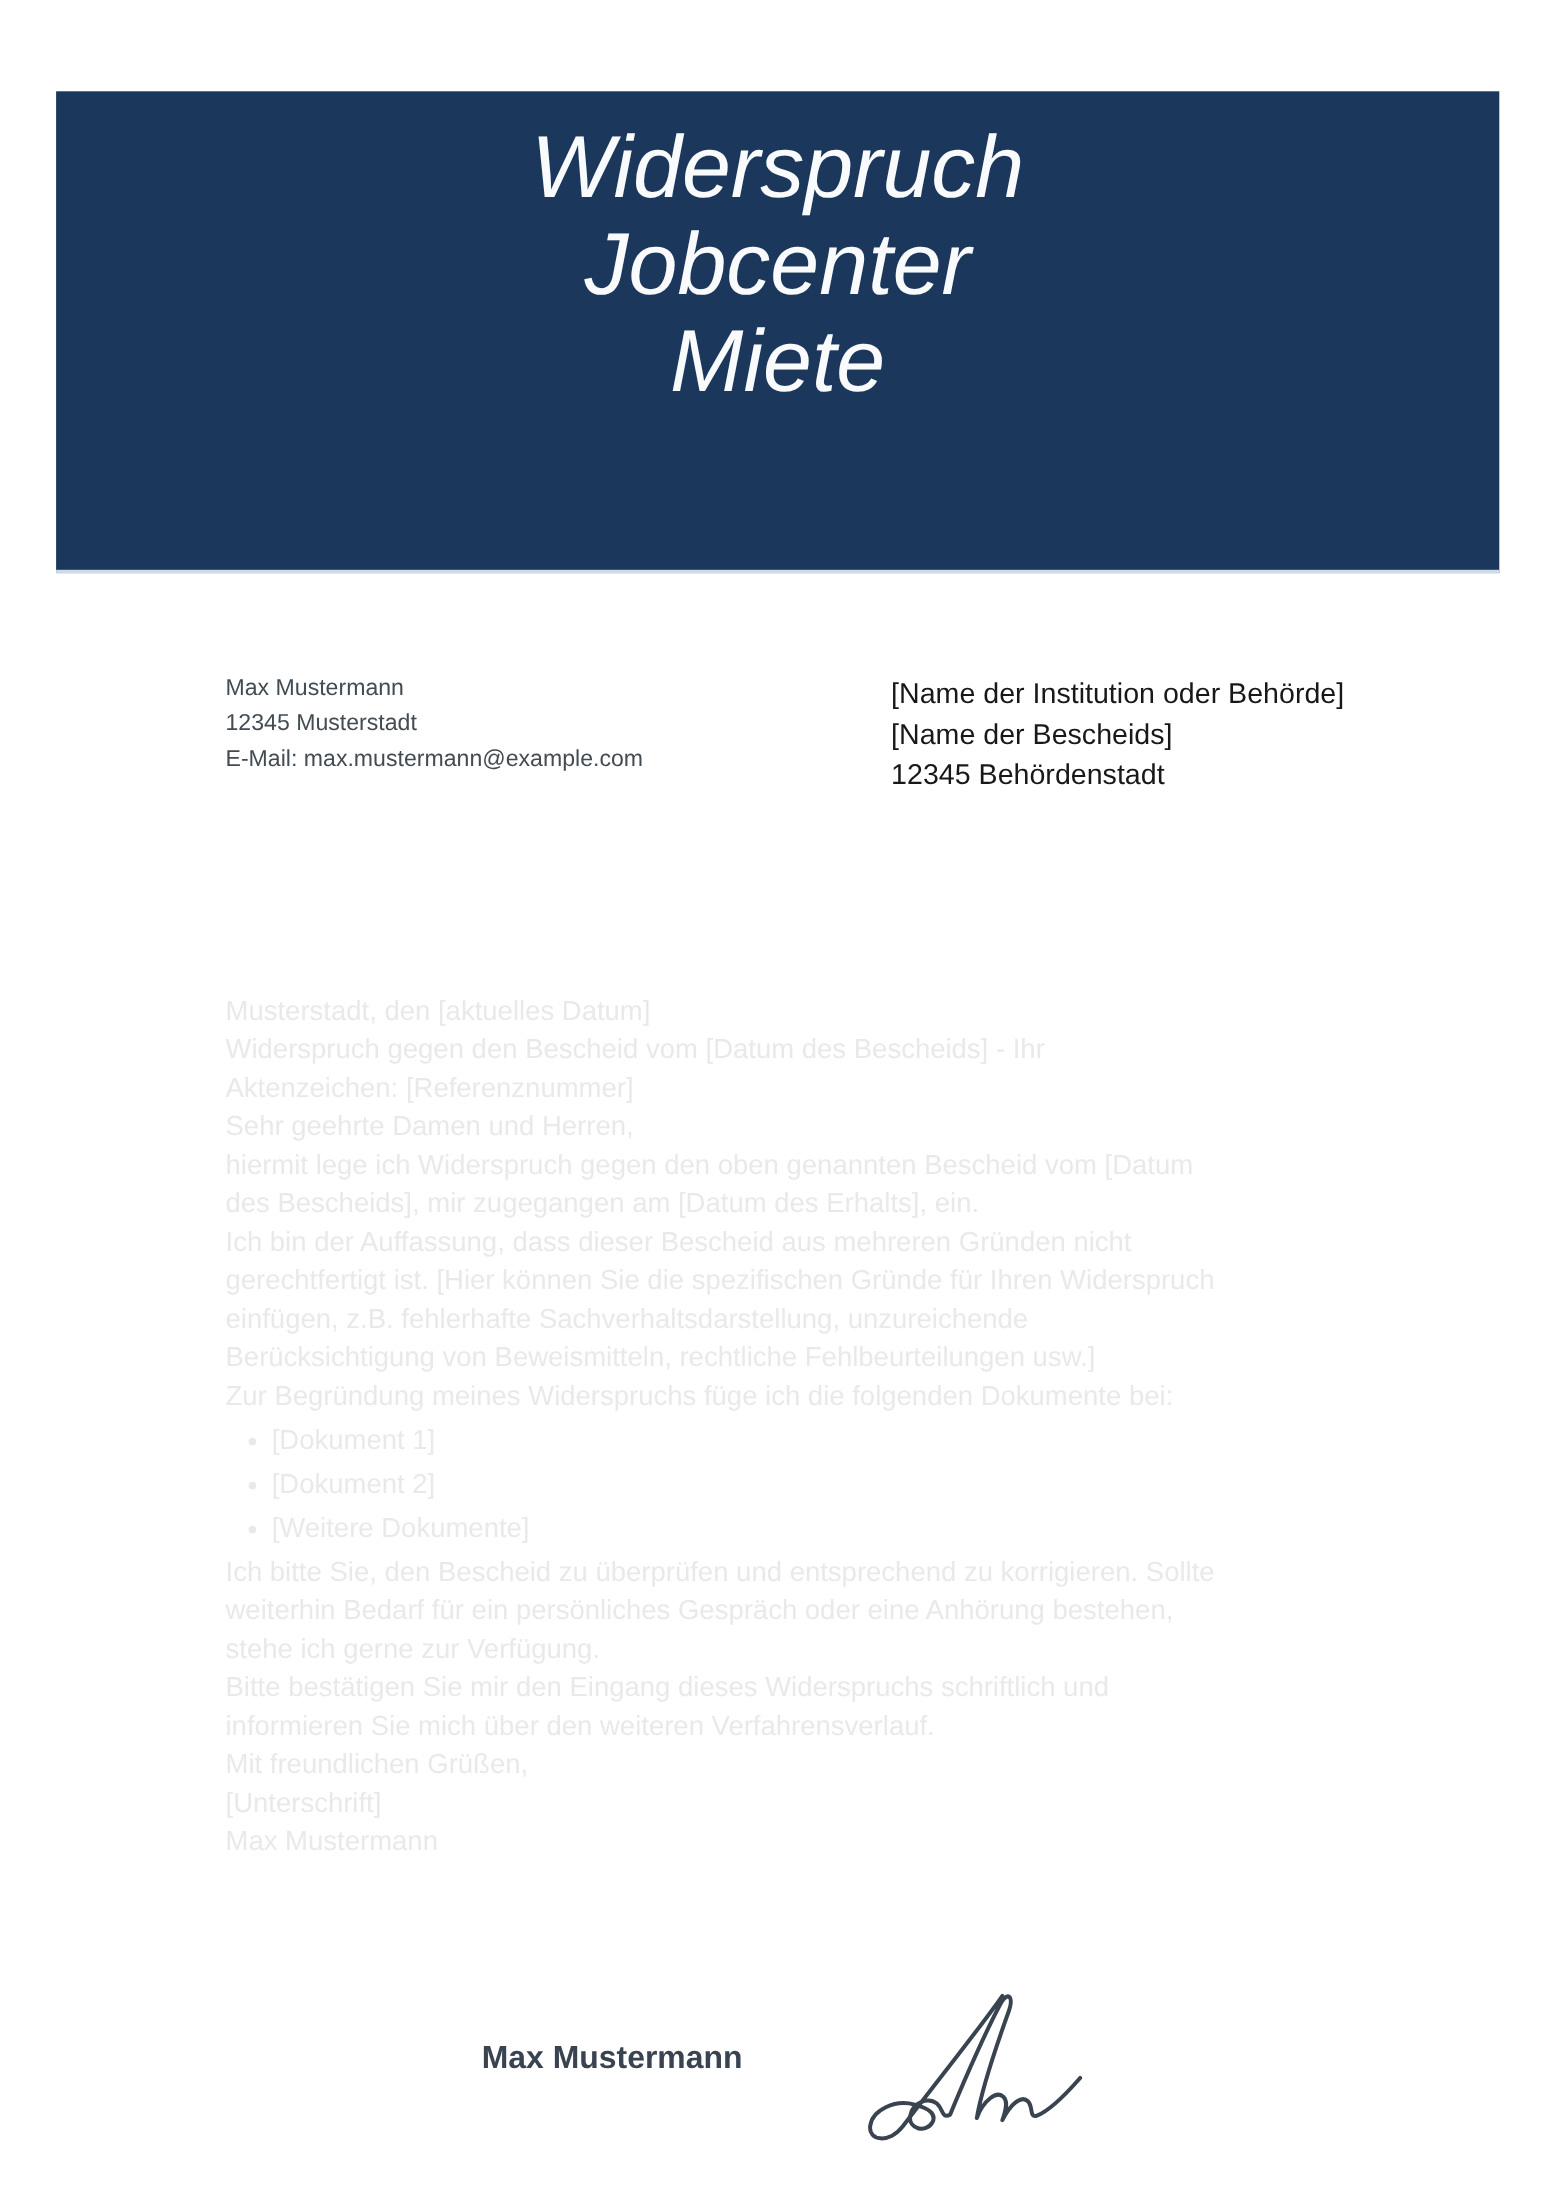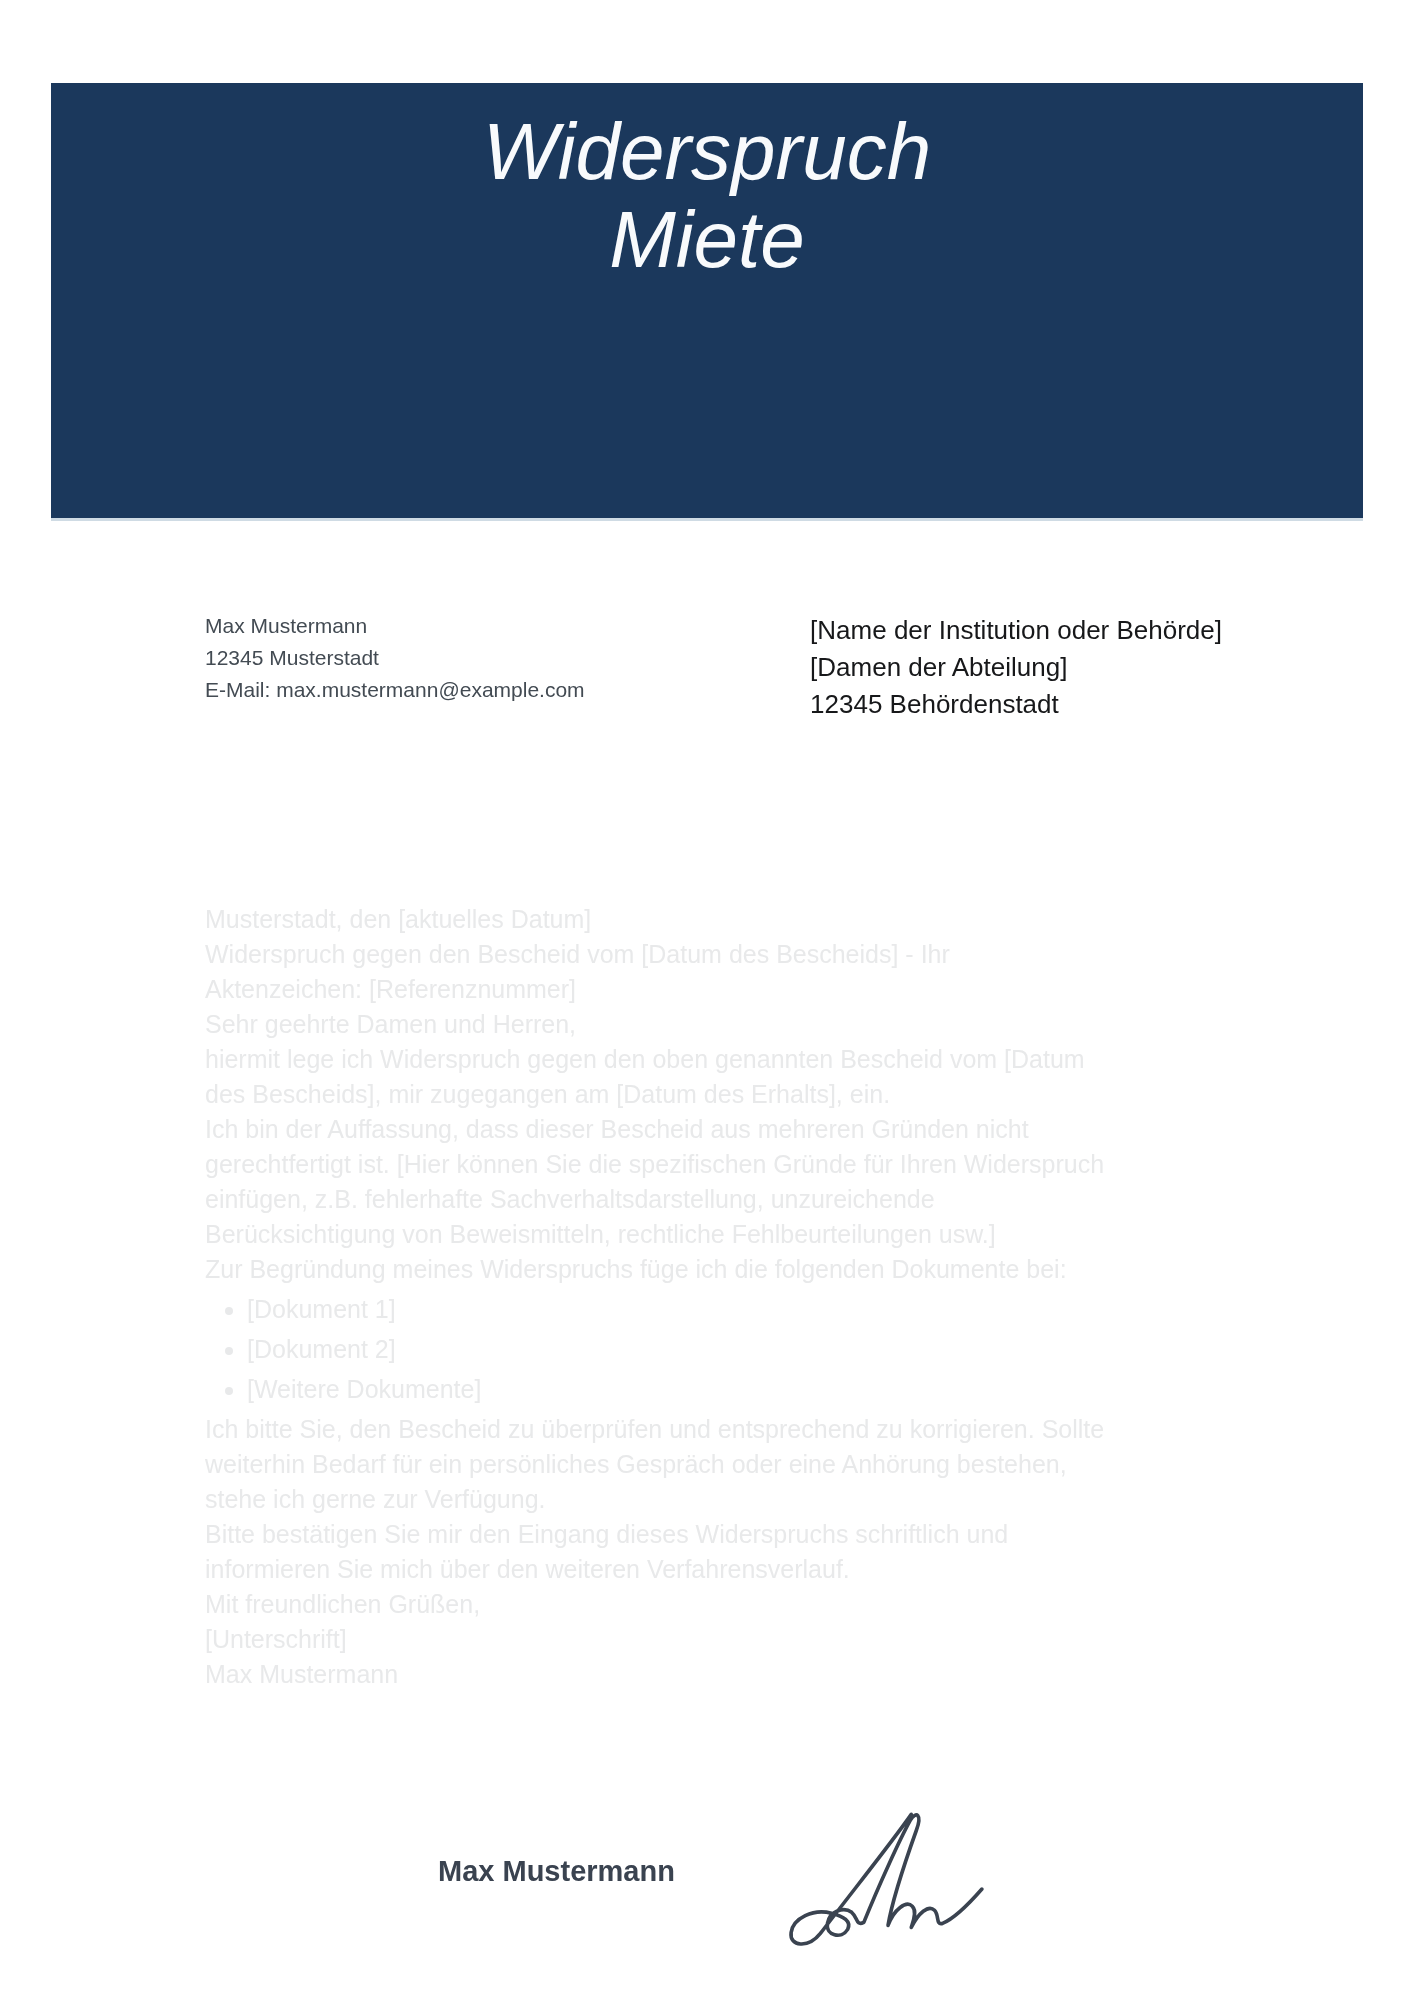--- a/index.html
+++ b/index.html
@@ -69,32 +69,33 @@
     width:212px; height:150px;
   }
 </style>
 </head>
 <body>
 
 <div class="page">
 
   <div class="banner">
     <div class="title-line">Widerspruch</div>
+    <div class="title-line">Jobcenter</div>
     <div class="title-line">Miete</div>
   </div>
 
   <div class="sender">
     <div>Max Mustermann</div>
     <div>12345 Musterstadt</div>
     <div>E-Mail: max.mustermann@example.com</div>
   </div>
 
   <div class="recipient">
     <div>[Name der Institution oder Behörde]</div>
-    <div>[Damen der Abteilung]</div>
+    <div>[Name der Bescheids]</div>
     <div>12345 Behördenstadt</div>
   </div>
 
   <div class="letter-body">
     <p>Musterstadt, den [aktuelles Datum]</p>
     <p>Widerspruch gegen den Bescheid vom [Datum des Bescheids] - Ihr Aktenzeichen: [Referenznummer]</p>
     <p>Sehr geehrte Damen und Herren,</p>
     <p>hiermit lege ich Widerspruch gegen den oben genannten Bescheid vom [Datum des Bescheids], mir zugegangen am [Datum des Erhalts], ein.</p>
     <p>Ich bin der Auffassung, dass dieser Bescheid aus mehreren Gründen nicht gerechtfertigt ist. [Hier können Sie die spezifischen Gründe für Ihren Widerspruch einfügen, z.B. fehlerhafte Sachverhaltsdarstellung, unzureichende Berücksichtigung von Beweismitteln, rechtliche Fehlbeurteilungen usw.]</p>
     <p>Zur Begründung meines Widerspruchs füge ich die folgenden Dokumente bei:</p>

